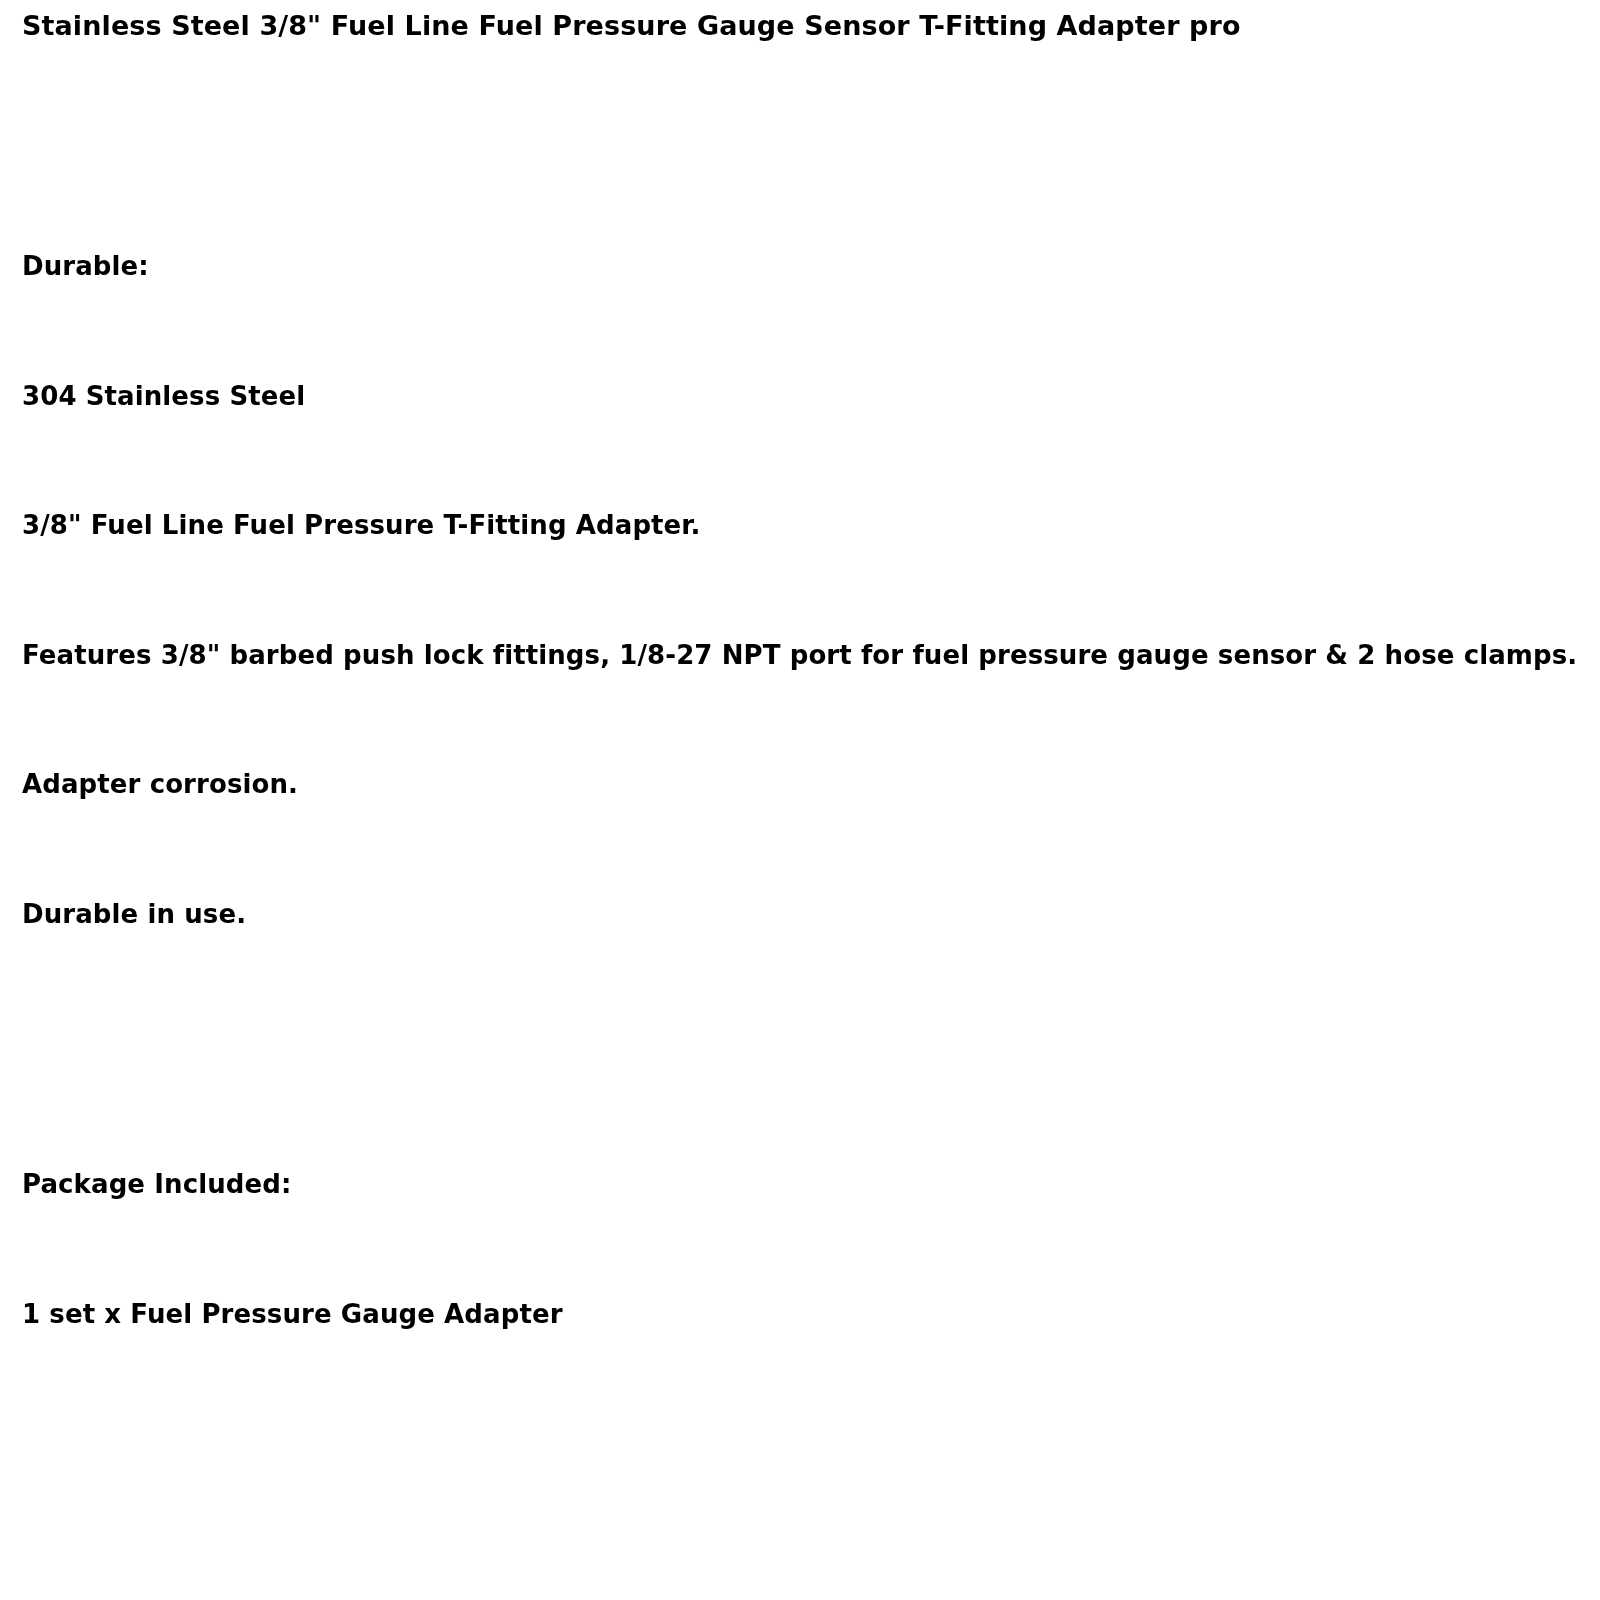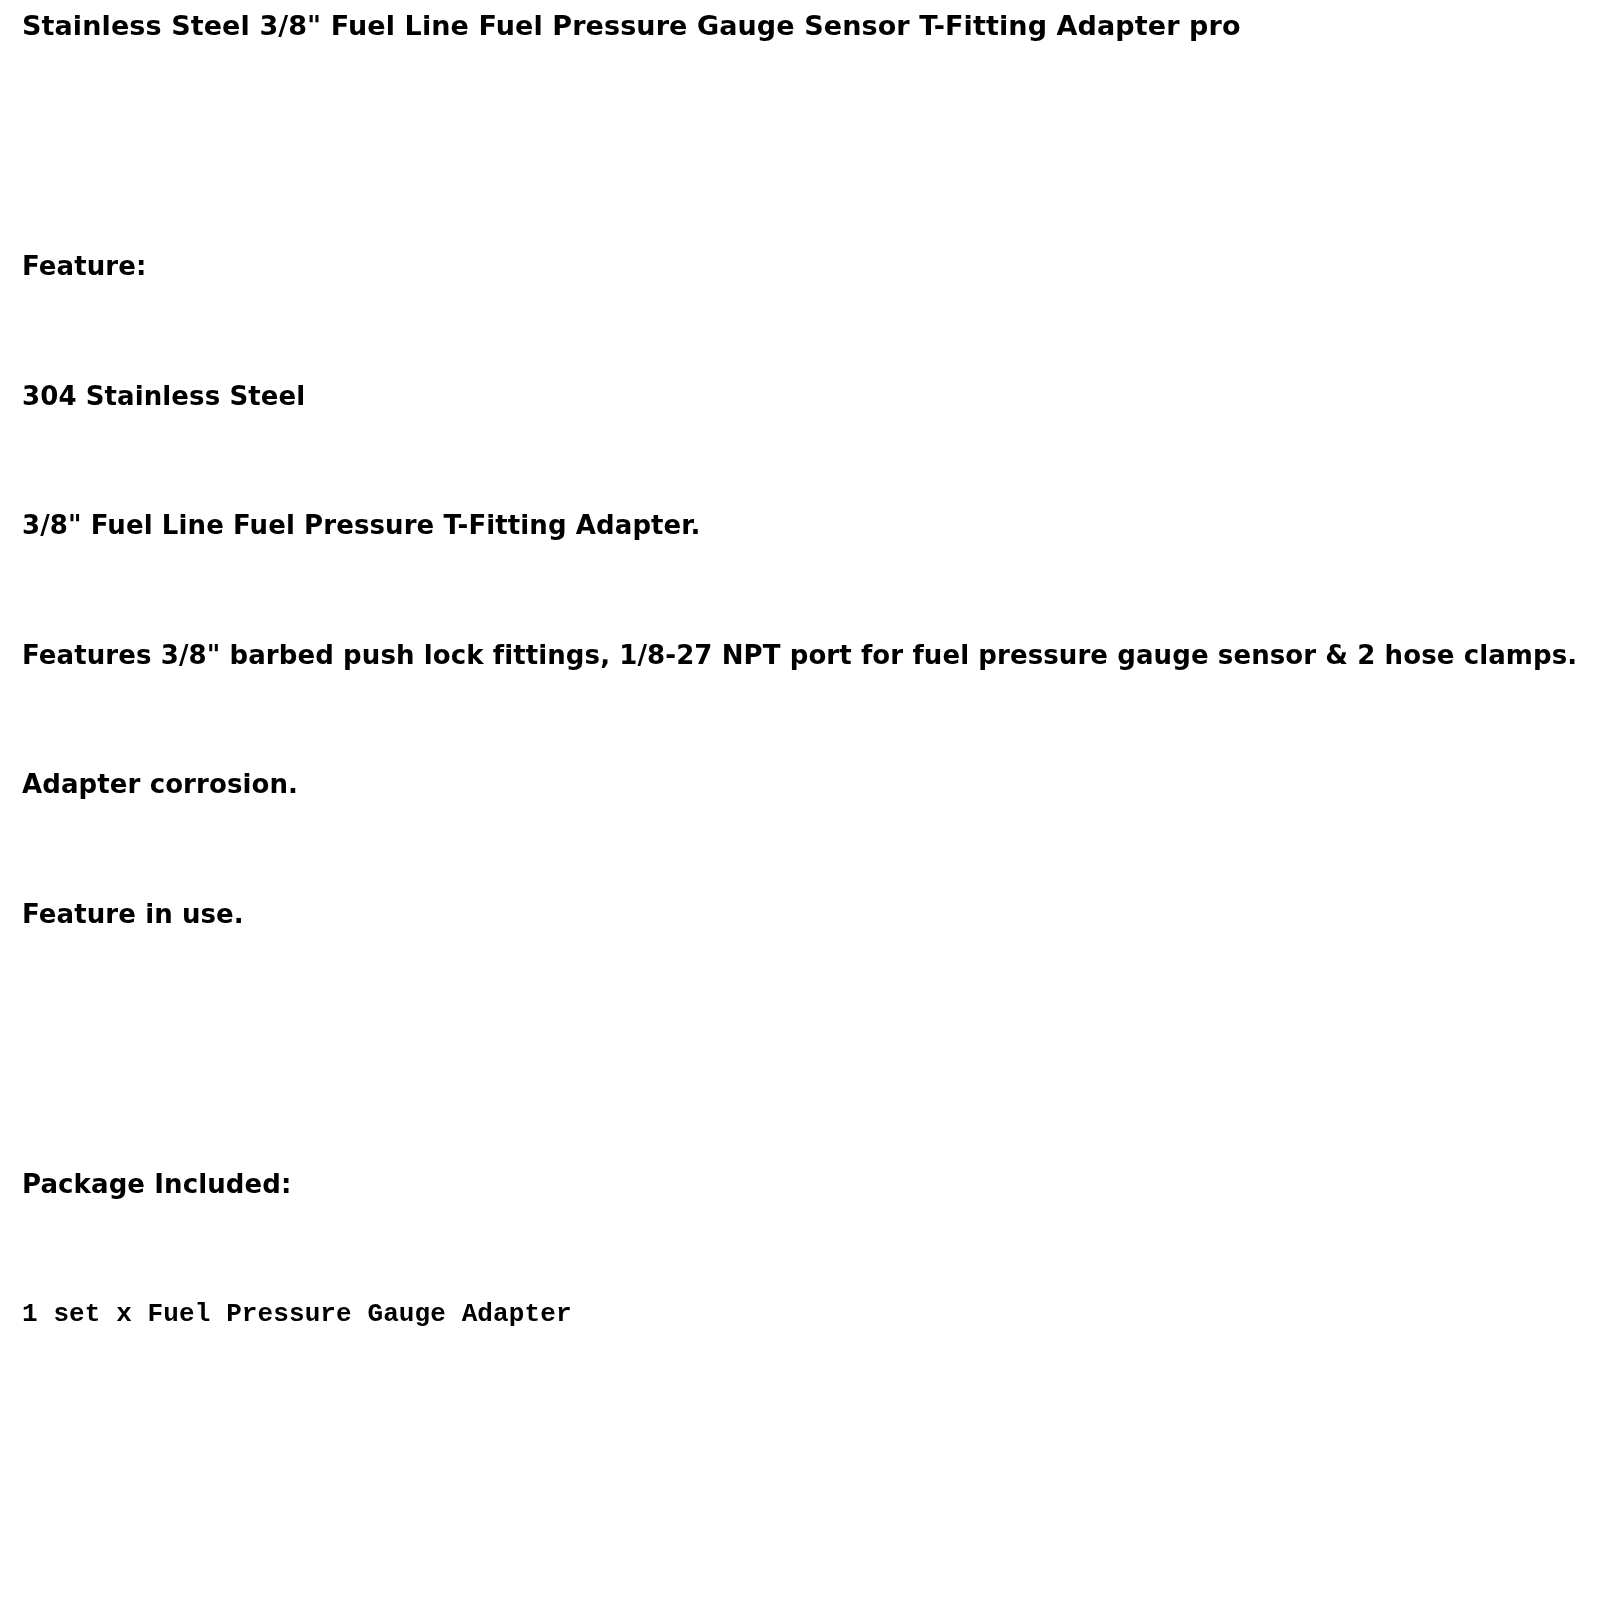--- a/index.html
+++ b/index.html
@@ -43,34 +43,33 @@
     line-height: 1.25;
     margin: 0 0 97px 0;
     letter-spacing: 0.1px;
     white-space: nowrap;
   }
   .para.gap-large {
     margin-bottom: 238px;
   }
   .para.last {
     margin-bottom: 0;
-    font-family: Liberation Mono, monospace;
   }
 </style>
 </head>
 <body>
 
 <div class="page">
 
   <div class="title">Stainless Steel 3/8" Fuel Line Fuel Pressure Gauge Sensor T-Fitting Adapter pro</div>
 
   <div class="body-block">
-    <p class="para">Feature:</p>
+    <p class="para">Durable:</p>
     <p class="para">304 Stainless Steel</p>
     <p class="para">3/8" Fuel Line Fuel Pressure T-Fitting Adapter.</p>
     <p class="para">Features 3/8" barbed push lock fittings, 1/8-27 NPT port for fuel pressure gauge sensor &amp; 2 hose clamps.</p>
     <p class="para">Adapter corrosion.</p>
-    <p class="para gap-large">Feature in use.</p>
+    <p class="para gap-large">Durable in use.</p>
     <p class="para">Package Included:</p>
     <p class="para last">1 set x Fuel Pressure Gauge Adapter</p>
   </div>
 
 </div>
 
 </body></html>

